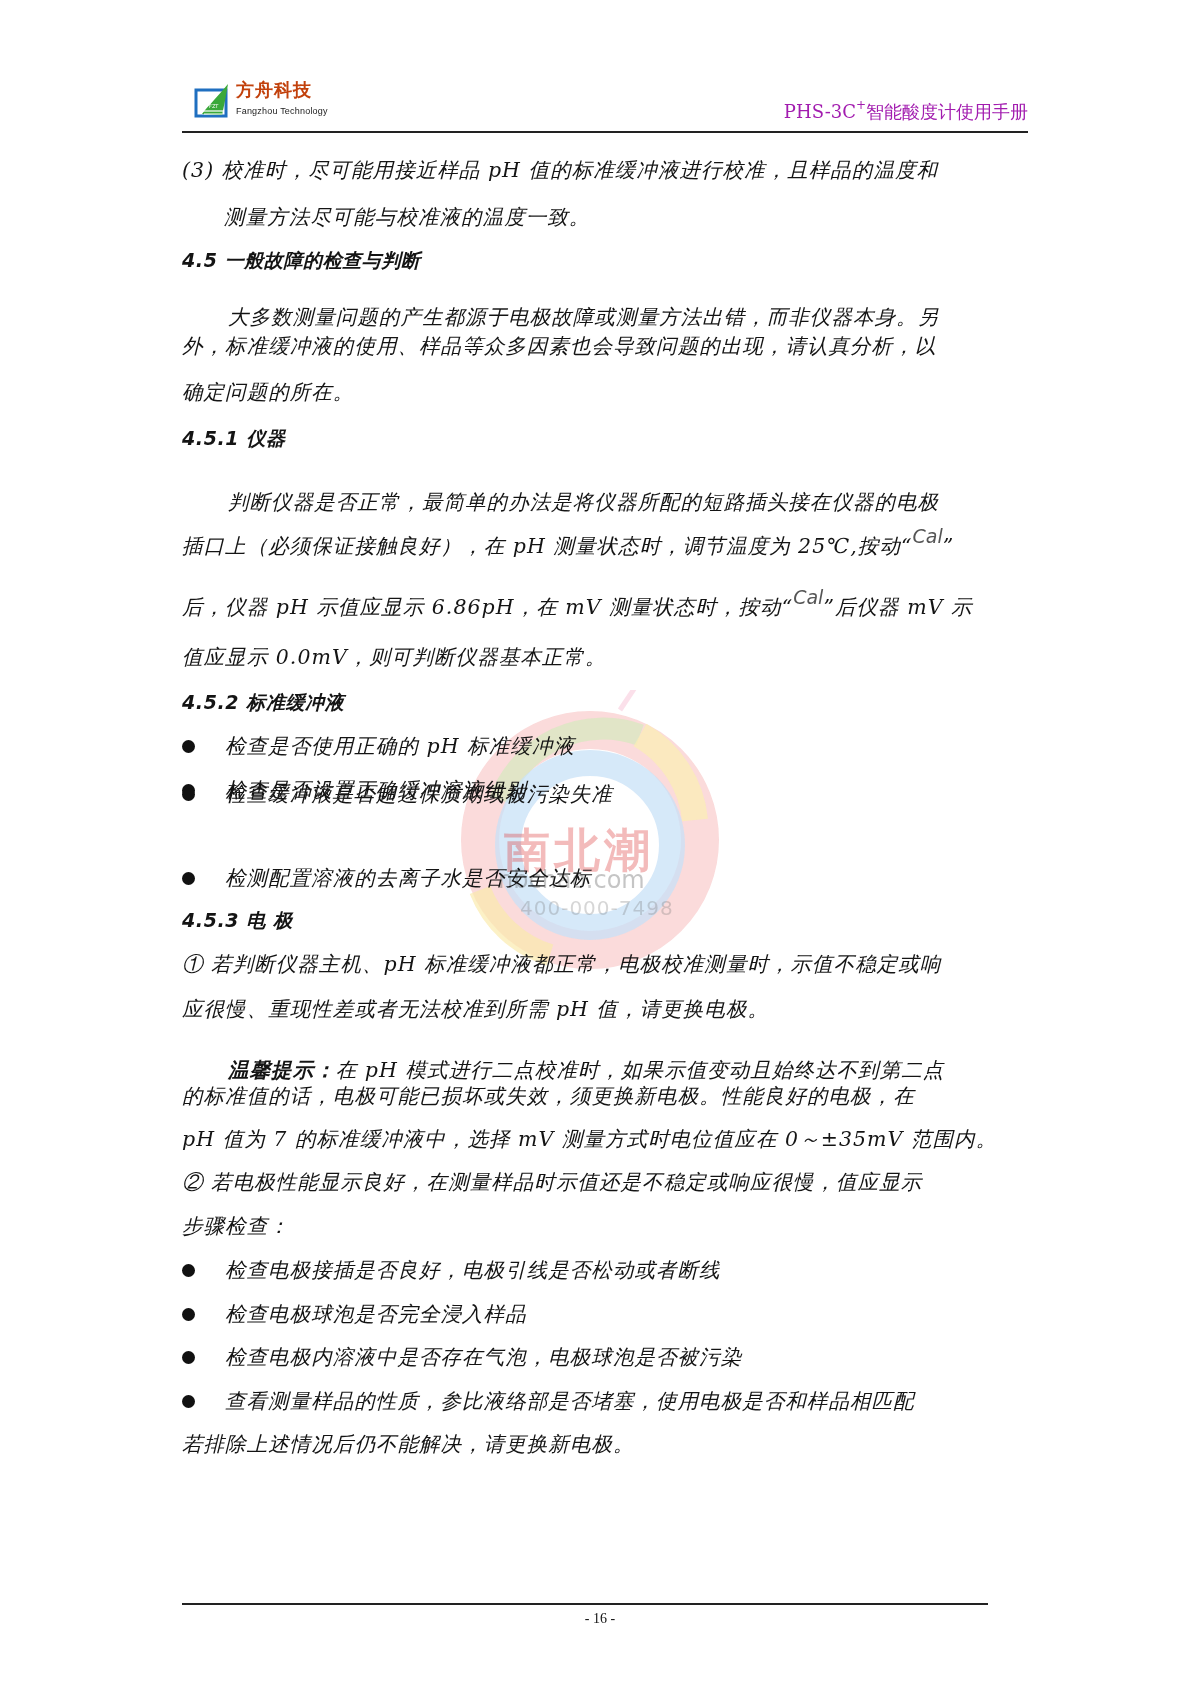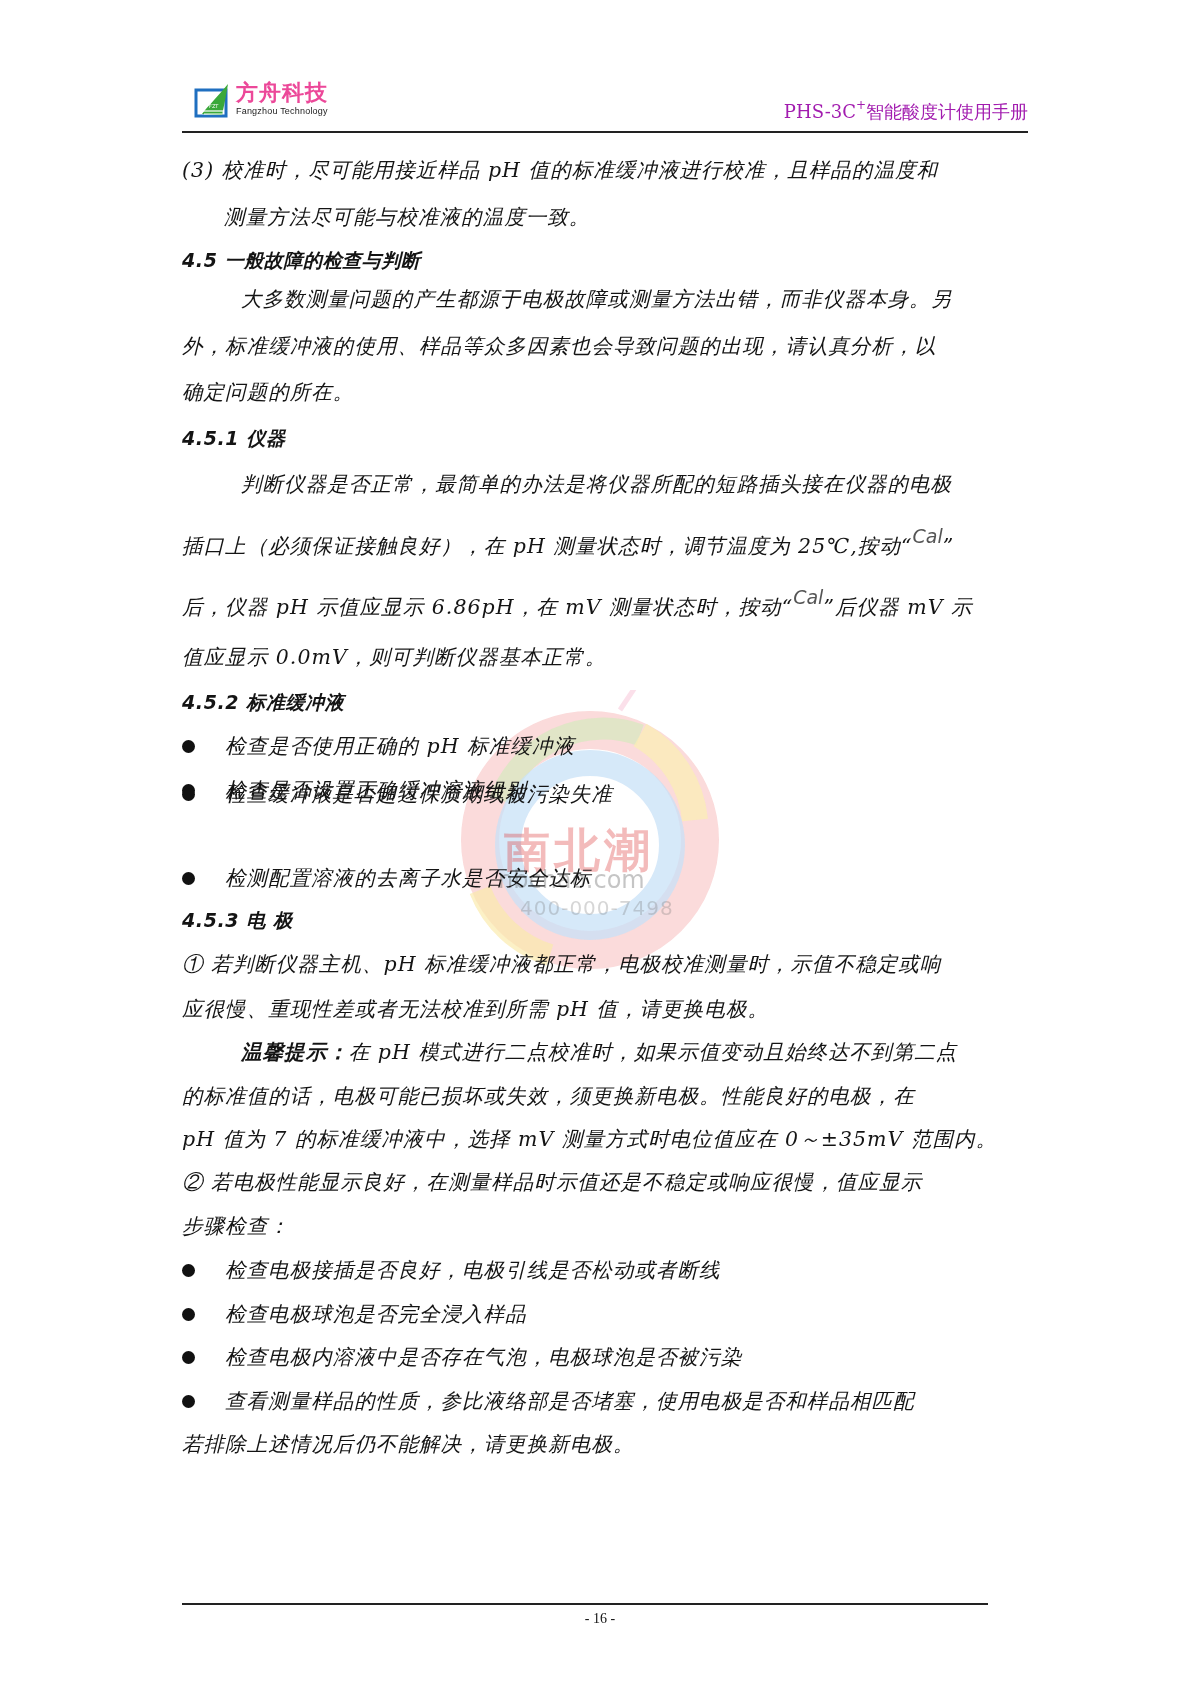--- a/index.html
+++ b/index.html
@@ -3,31 +3,31 @@
 <meta charset="utf-8">
 <style>
   html, body { margin: 0; padding: 0; background: #ffffff; }
   body { width: 1200px; height: 1697px; position: relative; overflow: hidden; font-family: "DejaVu Serif", "Liberation Serif", serif; color: #111; }
   .page { position: absolute; left: 0; top: 0; width: 1200px; height: 1697px; }
 
   
   .header { position: absolute; left: 182px; top: 78px; width: 846px; height: 52px; }
   .logo { position: absolute; left: 12px; top: 0; width: 160px; height: 44px; }
   .logo-mark { position: absolute; left: 0; top: 4px; width: 40px; height: 36px; }
-  .logo-cn { position: absolute; left: 42px; top: 0; font-family: "DejaVu Sans", "Liberation Sans", sans-serif; font-weight: bold; font-size: 22px; letter-spacing: 1px; color: #ec4899; }
+  .logo-cn { position: absolute; left: 42px; top: 0; font-family: "DejaVu Sans", "Liberation Sans", sans-serif; font-weight: bold; font-size: 18px; letter-spacing: 1px; color: #c2410c; }
   .logo-en { position: absolute; left: 42px; top: 28px; font-family: "Liberation Sans", "DejaVu Sans", sans-serif; font-size: 9px; color: #222; letter-spacing: 0.2px; }
   .doc-title { position: absolute; right: 0; top: 22px; font-size: 18px; color: #a21caf; white-space: nowrap; }
   .doc-title sup { font-size: 12px; position: relative; top: -2px; }
   .header-rule { position: absolute; left: 182px; top: 131px; width: 846px; height: 2px; background: #222; }
 
   
   .content { position: absolute; left: 182px; top: 150px; width: 846px; }
   .line { position: absolute; left: 0; white-space: nowrap; font-size: 20.5px; line-height: 28px; letter-spacing: 1.05px; color: #141414; font-style: italic; }
   .h { font-family: "DejaVu Sans", "Liberation Sans", sans-serif; font-weight: bold; font-size: 19px; letter-spacing: 0.6px; }
-  .indent2 { left: 59px; }
+  .indent2 { left: 46px; margin-top: 18px; }
   .bullet-dot { position: absolute; left: 0; top: 8px; width: 13px; height: 13px; border-radius: 50%; background: #111; }
   .bullet-text { position: absolute; left: 43px; white-space: nowrap; }
   .cal { font-family: "DejaVu Sans", "Liberation Sans", sans-serif; color: #555; font-size: 19px; position: relative; top: -10px; letter-spacing: 0; }
   .bold-lead { font-family: "DejaVu Sans", "Liberation Sans", sans-serif; font-weight: bold; }
 
   
   .watermark { position: absolute; left: 440px; top: 690px; width: 300px; height: 300px; pointer-events: none; opacity: 0.55; }
   .wm-text-cn { position: absolute; left: 490px; top: 820px; font-family: "DejaVu Sans", sans-serif; font-weight: bold; font-size: 46px; color: rgba(220,60,60,0.35); letter-spacing: 4px; margin-left: 14px; }
   .wm-text-en { position: absolute; left: 498px; top: 866px; font-family: "DejaVu Sans", sans-serif; font-size: 24px; color: rgba(90,90,90,0.35); }
   .wm-text-ph { position: absolute; left: 520px; top: 896px; font-family: "DejaVu Sans", sans-serif; font-size: 20px; color: rgba(120,120,120,0.3); letter-spacing: 1px; }

